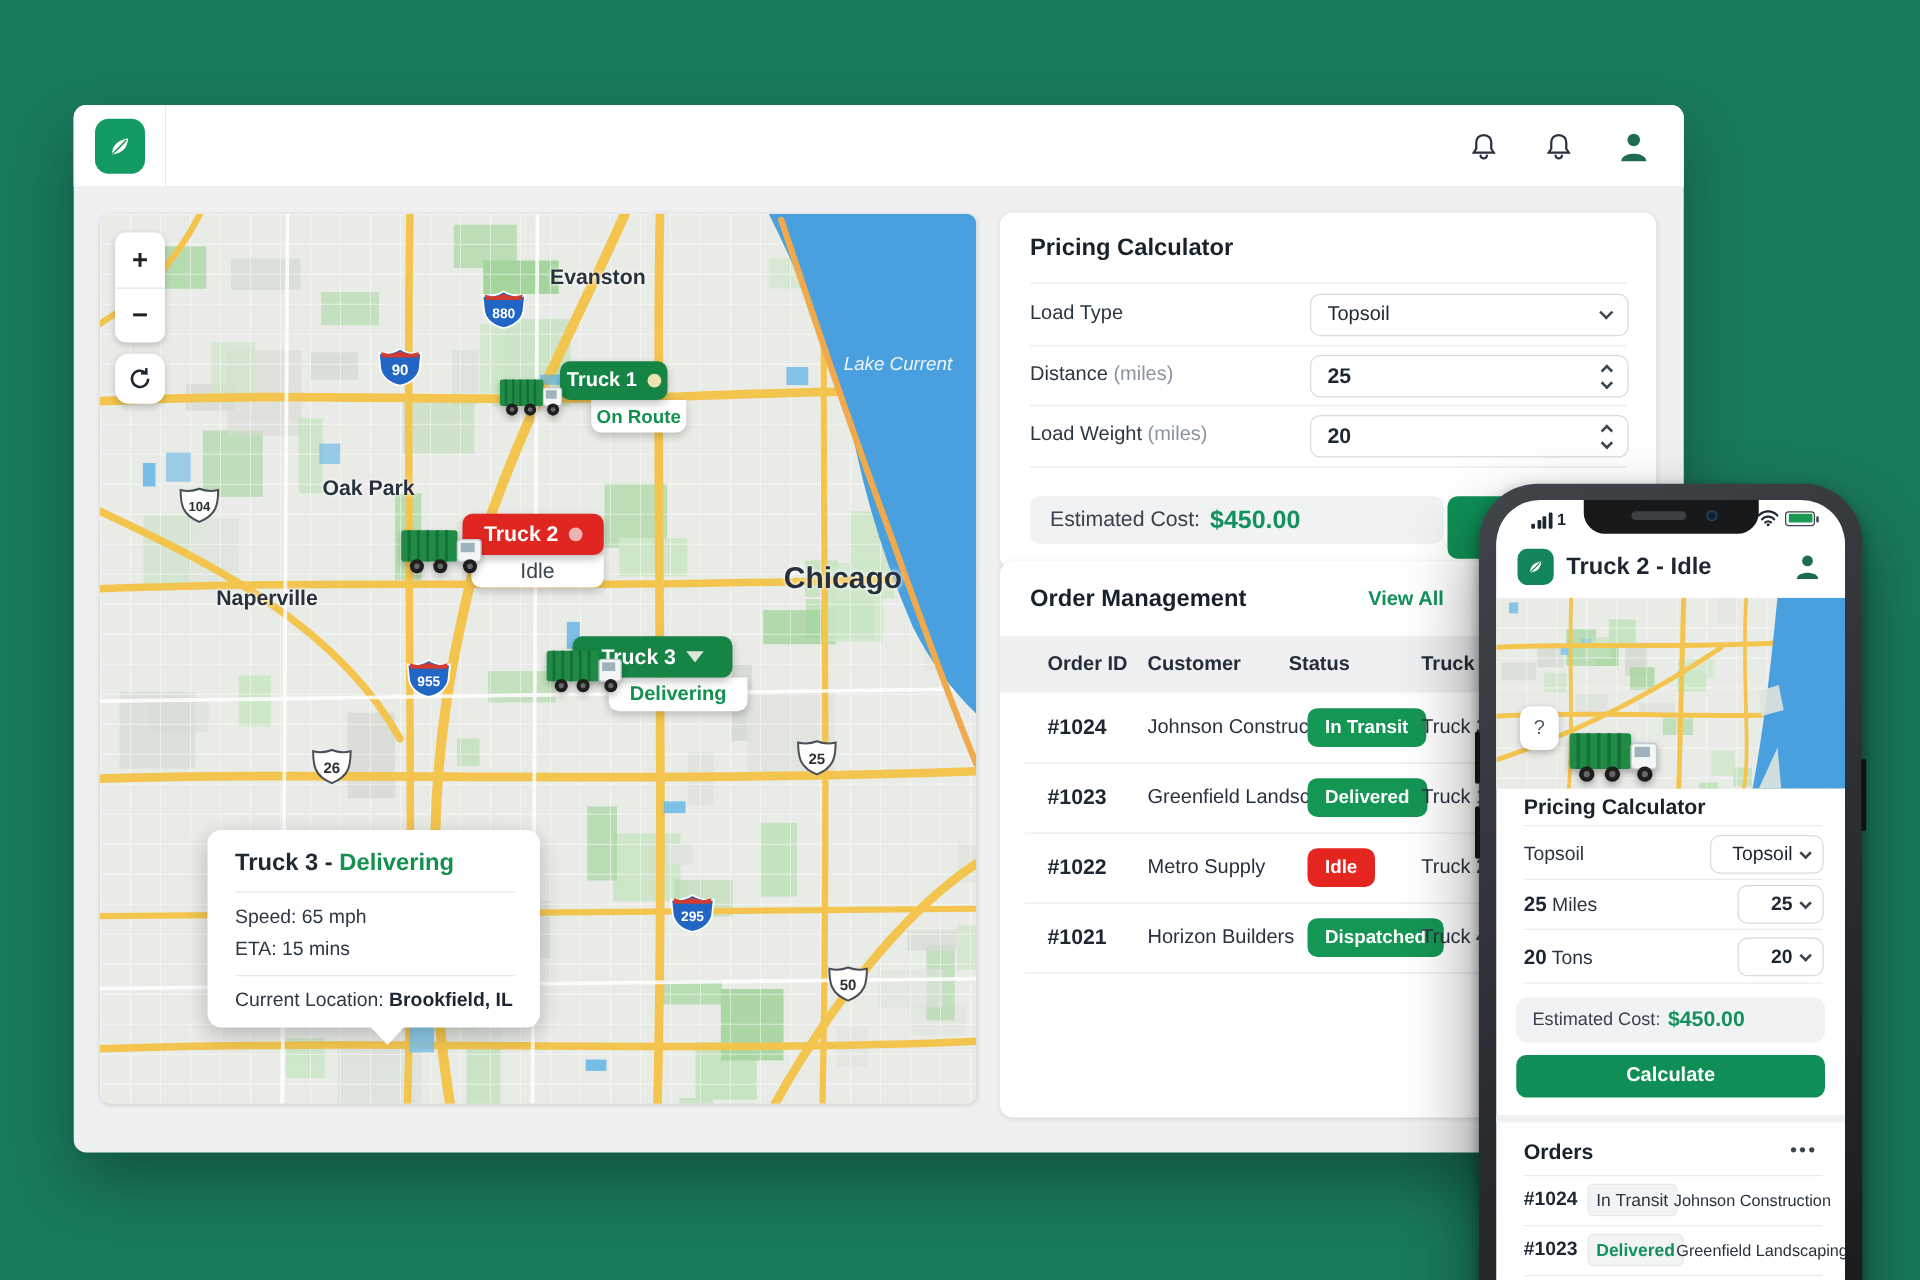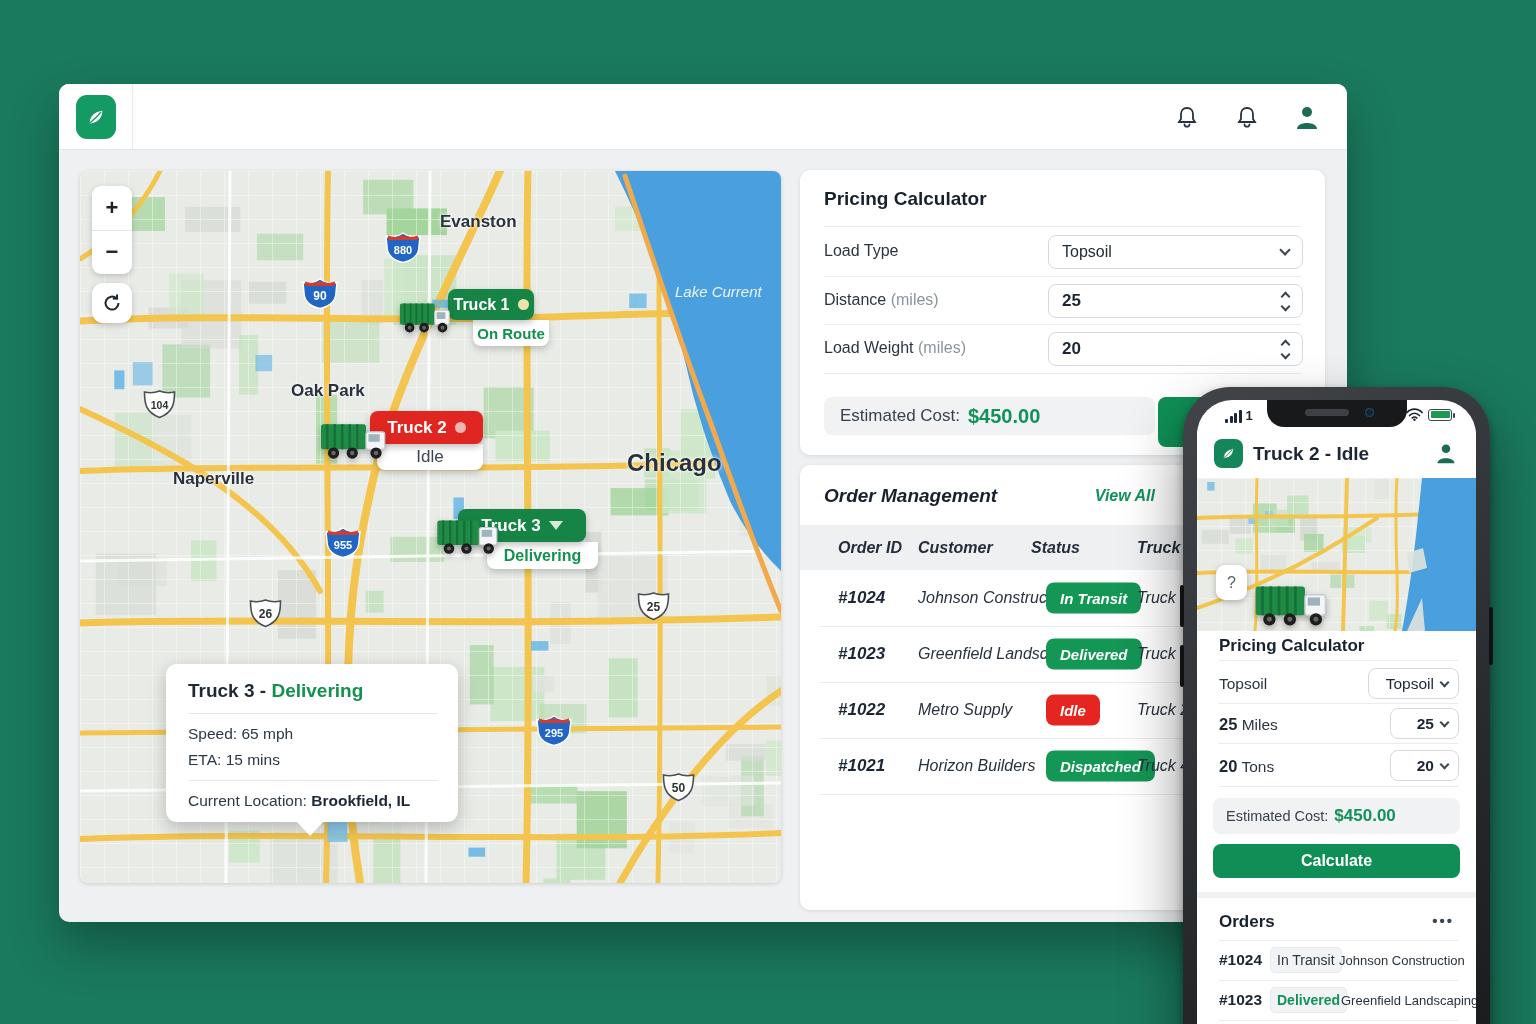--- a/index.html
+++ b/index.html
@@ -45,34 +45,34 @@
                   box-shadow:0 3px 7px rgba(0,0,0,.25); cursor:pointer; }
   .badge-grn { background:#168445; }
   .badge-red-bg { background:#e02620; }
   .marker-dot { width:11px; height:11px; border-radius:50%; }
   .marker-tri { width:0; height:0; border-left:7px solid transparent; border-right:7px solid transparent; border-top:9px solid #d8e9d8; }
   .marker-sub { position:absolute; z-index:1; background:#fff; border-radius:0 0 8px 8px;
                 display:flex; align-items:center; justify-content:center; font-weight:700;
                 box-shadow:0 3px 7px rgba(0,0,0,.2); }
   .sub-green { color:#13914f; } .sub-gray { color:#3c4650; font-weight:400; }
 
-  .map-popup { position:absolute; left:86px; top:493px; width:292px; height:158px; background:#fff;
+  .map-popup { position:absolute; left:86px; top:493px; width:266px; height:158px; background:#fff;
                border-radius:11px; box-shadow:0 6px 18px rgba(0,0,0,.22); z-index:4; padding:16px 20px 0 22px; }
   .map-popup:after { content:""; position:absolute; left:130px; bottom:-14px; width:0; height:0;
                      border-left:14px solid transparent; border-right:14px solid transparent; border-top:15px solid #fff; }
   .popup-title { font-size:19px; font-weight:700; color:#1e2935; }
   .popup-title .st { color:#13914f; }
   .popup-hr { height:1px; background:#e6e8ea; margin:11px 0; }
   .popup-line { font-size:15.5px; color:#2d3844; margin-bottom:8px; }
   .popup-line b { color:#1d2733; }
 
   
   .card { position:absolute; background:#fff; border-radius:10px; box-shadow:0 1px 4px rgba(0,0,0,.10); }
   .pricing-card { left:741px; top:86px; width:525px; height:285px; }
-  .orders-card  { left:741px; top:381px; width:525px; height:445px; overflow:hidden;font-style:italic; }
+  .orders-card  { left:741px; top:365px; width:525px; height:445px; overflow:hidden; }
   .card-title { position:absolute; left:24px; font-size:19px; font-weight:700; color:#18222d; }
   .hline { position:absolute; left:24px; right:24px; height:1px; background:#e9ebed; }
   .form-label { position:absolute; left:24px; font-size:16px; color:#2b3642; }
   .unit { color:#8a94a0; }
   .ctrl { position:absolute; left:248px; width:255px; height:34px; border:1px solid #d6dade; border-radius:8px;
           background:#fff; display:flex; align-items:center; justify-content:space-between; padding:0 13px; cursor:pointer; }
   .ctrl .val { font-size:16px; color:#222c36; }
   .ctrl .valb { font-size:17px; font-weight:700; color:#1d2733; }
   .chev { width:8px; height:8px; border-right:2px solid #3c4650; border-bottom:2px solid #3c4650;
           display:inline-block; transform:rotate(45deg); margin-top:-4px; }
@@ -304,21 +304,21 @@
             <rect x="34.3" y="199.4" width="10.1" height="18.8" fill="#5fb3e6" opacity="0.83"></rect>
             <rect x="388.5" y="676.6" width="16.7" height="9.1" fill="#5fb3e6" opacity="0.84"></rect>
             <rect x="373.4" y="326.5" width="10.5" height="21.5" fill="#5fb3e6" opacity="0.79"></rect>
             <rect x="451.0" y="470.1" width="17.4" height="9.5" fill="#5fb3e6" opacity="0.78"></rect>
             <rect x="151.8" y="547.7" width="23.2" height="13.9" fill="#5fb3e6" opacity="0.82"></rect>
             <rect x="52.8" y="191.1" width="19.8" height="23.2" fill="#5fb3e6" opacity="0.58"></rect>
           </g>
       </svg>
 
       <div class="city-label" style="left:360px; top:41px;">Evanston</div>
-      <div class="city-label" style="left:178px; top:210px;padding-left:33px;">Oak Park</div>
+      <div class="city-label" style="left:178px; top:210px;">Oak Park</div>
       <div class="city-label" style="left:93px; top:298px;">Naperville</div>
       <div class="city-label city-chicago" style="left:547px; top:250px;">Chicago</div>
       <div class="lake-label" style="left:595px; top:112px;">Lake Current</div>
 
       <svg class="shield" style="left:305px; top:61px;" viewBox="0 0 36 31">
         <path d="M18,1 C23,4.5 30,5.5 35,4.5 L34,14 C34,23 27,28.5 18,30.5 C9,28.5 2,23 2,14 L1,4.5 C6,5.5 13,4.5 18,1 Z" fill="#2166c4" stroke="#fff" stroke-width="1.4"></path>
         <path d="M3,3.5 C8,5.5 13,5.6 18,3 C23,5.6 28,5.5 33,3.5 L32.6,8 L3.4,8 Z" fill="#d23b2f"></path>
         <text x="18" y="22" font-size="11" font-weight="bold" fill="#fff" text-anchor="middle">880</text>
       </svg>
       <svg class="shield" style="left:222px; top:107px;" viewBox="0 0 36 31">

